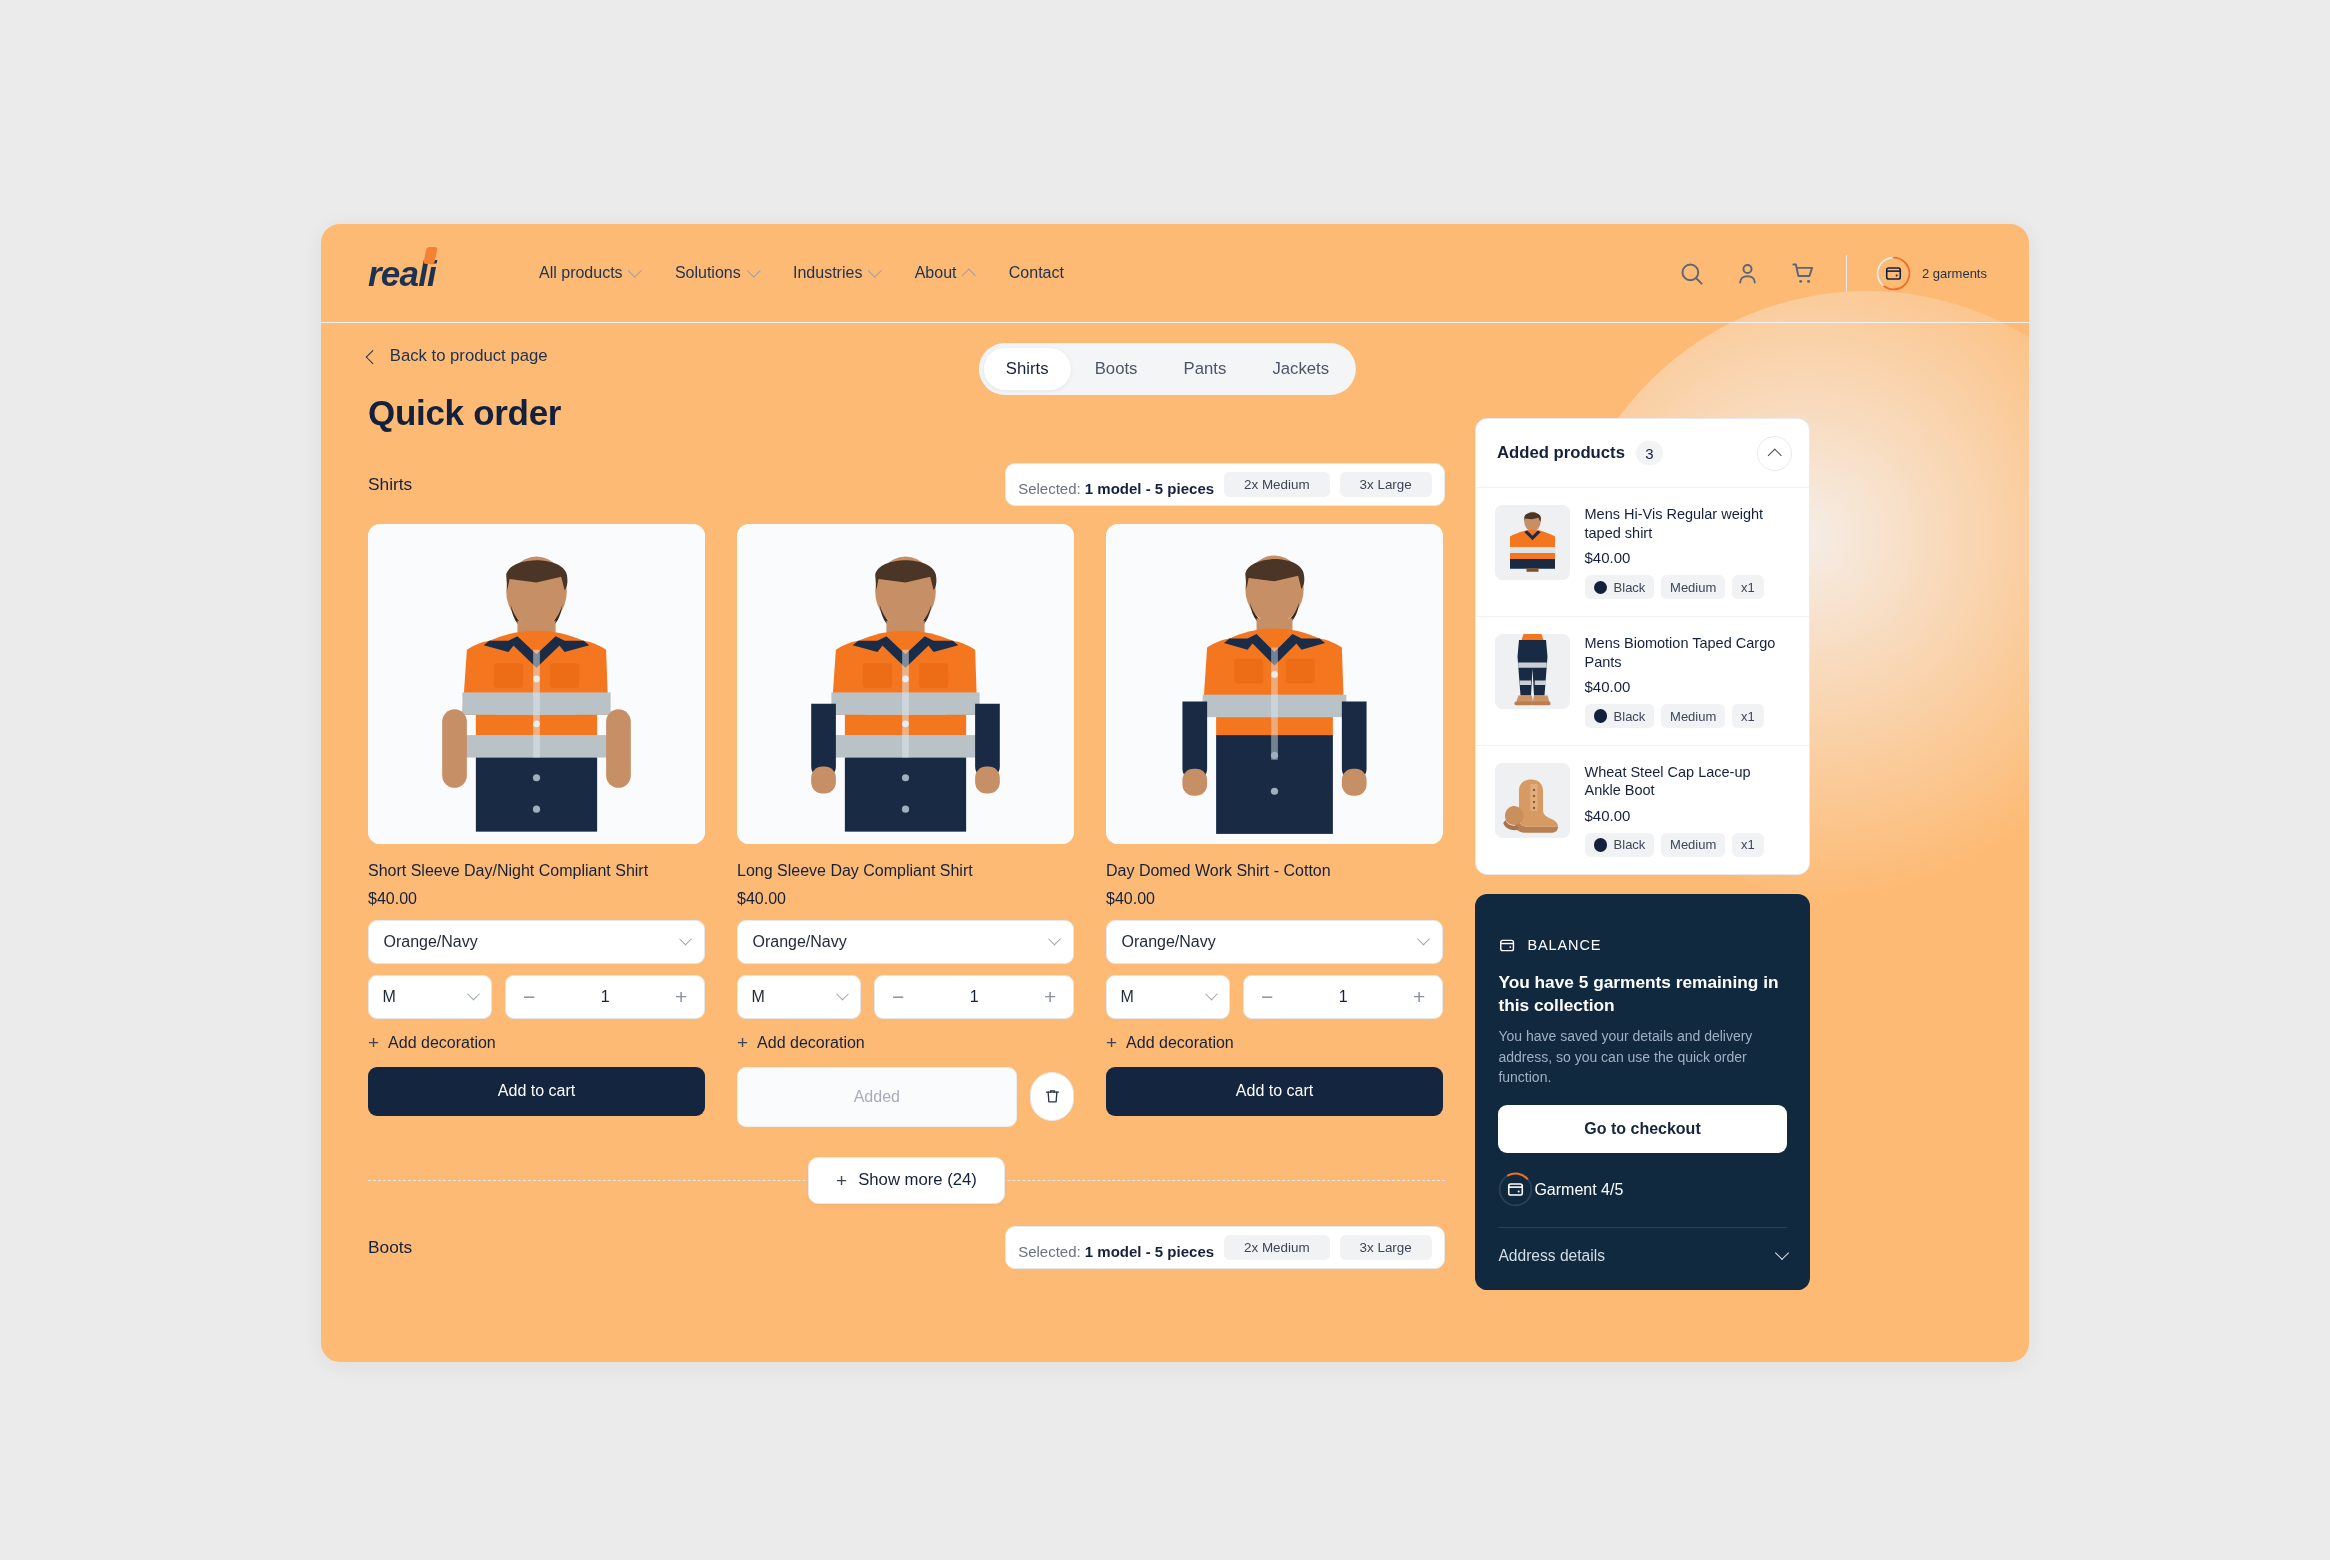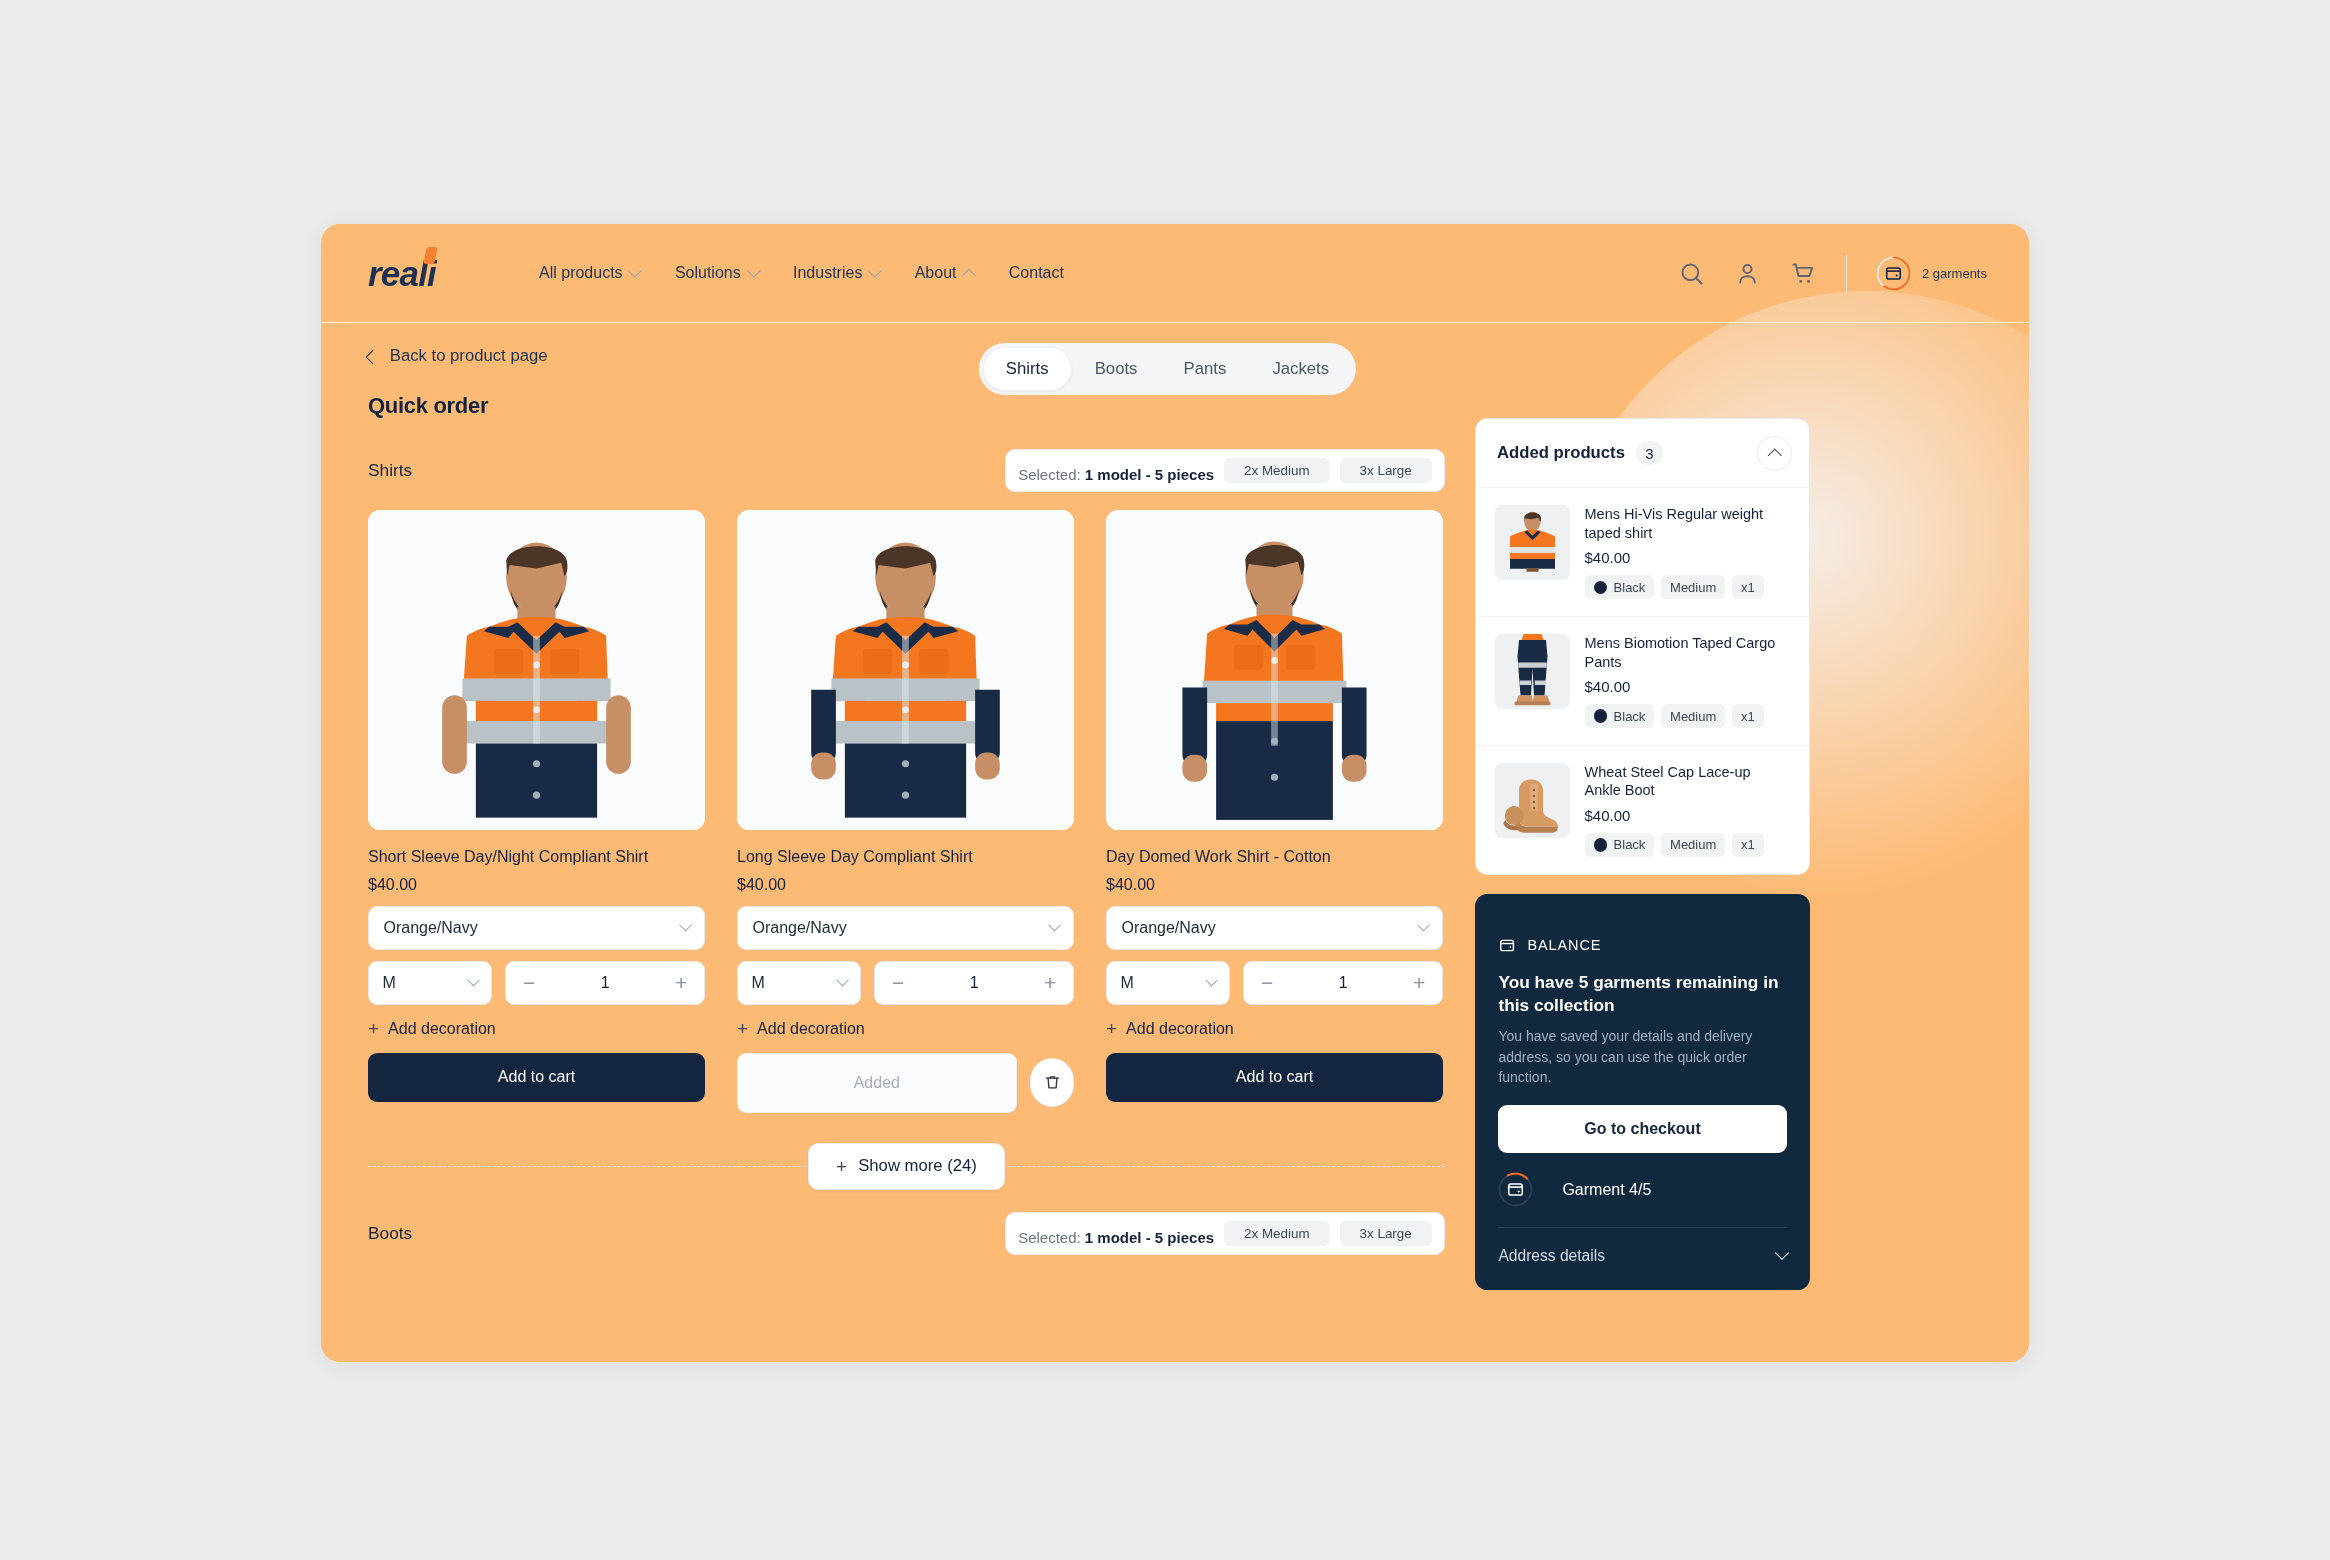--- a/index.html
+++ b/index.html
@@ -57,21 +57,21 @@
   .subbar { position: relative; z-index: 2; display: flex; align-items: center; padding: 23.4px 0 0 0; }
   .back-link { display: flex; align-items: center; gap: 12.3px; margin-left: 47px; font-size: 16.7px; color: #1d3151; cursor: pointer; }
   .back-chev { width: 9.5px; height: 9.5px; border-left: 1.7px solid #1d3151; border-bottom: 1.7px solid #1d3151; transform: rotate(45deg); }
   .tabs { position: absolute; left: 50%; transform: translateX(-52%); top: 20px; display: flex; align-items: center; background: #f4f5f7; border-radius: 33px; padding: 5px; gap: 2.2px; }
   .tab { padding: 11px 22px; font-size: 16.7px; color: #4b5565; border-radius: 29px; cursor: pointer; white-space: nowrap; }
   .tab.active { background: #ffffff; color: #14213d; box-shadow: 0 1.1px 4.5px rgba(20,33,61,.07); }
 
   
   .body-wrap { position: relative; z-index: 2; display: flex; padding: 0 42px 0 47px; margin-top: 27px; gap: 30px; }
   .main-col { width: 1077px; flex: none; }
-  .page-title { font-size: 22px; font-weight: 700; color: #14213d; letter-spacing: -0.3px; }
+  .page-title { font-size: 35px; font-weight: 700; color: #14213d; letter-spacing: -0.3px; }
 
   .section-head { display: flex; align-items: center; margin-top: 30px; }
   .section-label { font-size: 17.3px; color: #14213d; }
   .selected-box { margin-left: auto; display: flex; align-items: flex-end; gap: 10px; border: 1.1px solid #e9eaee; border-radius: 10px; padding: 7.8px 12.3px; background: #fff; }
   .selected-text { font-size: 15px; color: #6b7280; white-space: nowrap; }
   .selected-text b { color: #14213d; font-weight: 700; }
   .mini-badge { background: #f1f2f4; border-radius: 5.6px; padding: 5px 20px; font-size: 13.4px; color: #3d4657; white-space: nowrap; }
 
   
   .grid { display: flex; gap: 32px; margin-top: 18px; }
@@ -128,21 +128,21 @@
   .bchip { background: #f1f2f4; border-radius: 5.6px; padding: 4.5px 9px; font-size: 13px; color: #3d4657; display: flex; align-items: center; gap: 6.7px; white-space: nowrap; }
   .swatch { width: 13.4px; height: 13.4px; border-radius: 50%; background: #14213d; flex: none; }
 
   
   .balance { margin-top: 19px; background: #11293f; border-radius: 12.3px; padding: 22px 23.4px 24.6px; }
   .bal-head { display: flex; align-items: center; gap: 10px; margin-top: 20px; }
   .bal-label { font-size: 14.5px; color: #ffffff; letter-spacing: 0.9px; }
   .bal-title { font-size: 17.3px; font-weight: 700; color: #fff; margin-top: 16.7px; line-height: 1.3; }
   .bal-sub { font-size: 14px; color: #9fb0c2; margin-top: 10px; line-height: 1.45; }
   .btn-checkout { margin-top: 18px; height: 48px; border-radius: 9px; background: #fff; color: #14263f; font-size: 16px; font-weight: 700; display: flex; align-items: center; justify-content: center; cursor: pointer; }
-  .garment-row { display: flex; align-items: center; gap: 29px; margin-top: 19px; }
+  .garment-row { display: flex; align-items: center; gap: 1px; margin-top: 19px; }
   .garment-text { font-size: 16px; color: #fff; }
   .bal-divider { border-top: 1.1px solid #2b4159; margin-top: 20px; }
   .addr-row { display: flex; align-items: center; margin-top: 19px; cursor: pointer; }
   .addr-text { font-size: 15.6px; color: #d4dde6; }
   .addr-chev { margin-left: auto; width: 10px; height: 10px; border-right: 1.7px solid #d4dde6; border-bottom: 1.7px solid #d4dde6; transform: rotate(45deg) translate(-2.2px,-2.2px); }
 
   .boots-section { margin-top: 12.3px; }
 </style>
 </head>
 <body>

